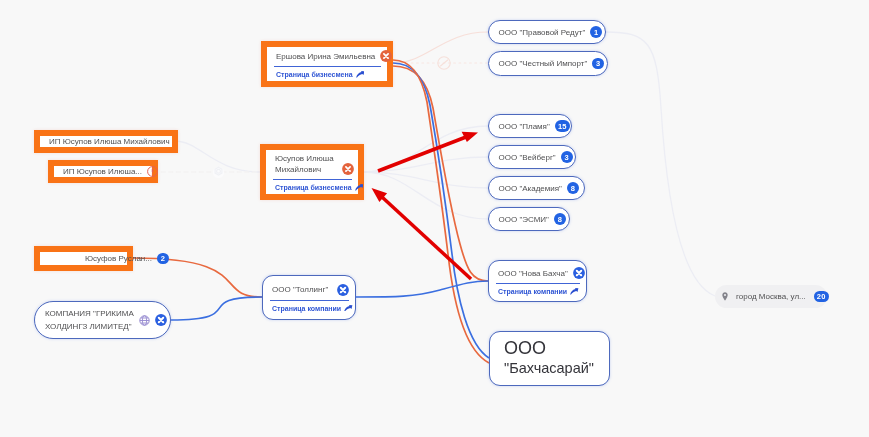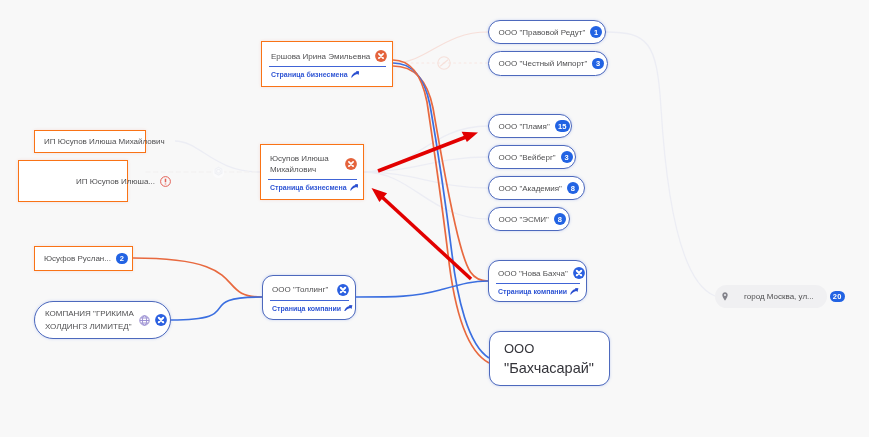--- a/index.html
+++ b/index.html
@@ -2,21 +2,21 @@
 <html><head>
 <meta charset="utf-8">
 <style>
   html,body{margin:0;padding:0;}
   body{width:869px;height:437px;background:#f8f8f8;overflow:hidden;
        font-family:"Liberation Sans",sans-serif;position:relative;}
   #canvas{position:absolute;inset:0;}
   svg.edges{position:absolute;left:0;top:0;width:869px;height:437px;}
   .node{position:absolute;box-sizing:border-box;background:#fff;
         display:flex;flex-direction:column;justify-content:center;}
-  .node.b-red{border:1px solid #f97316;box-shadow:0 0 3px rgba(230,130,110,0.22);}
+  .node.b-red{border:6px solid #f97316;box-shadow:0 0 3px rgba(230,130,110,0.22);}
   .node.b-blue{border:1px solid #4d69bd;box-shadow:0 0 3px rgba(80,120,230,0.28);}
   .node.sh-round{border-radius:11px;}
   .node.sh-pill{border-radius:999px;}
   .node.sh-pill .nrow{padding:0 6px 0 9.5px;}
   .node.sh-graypill .nrow{padding:0 7px;}
   .node.sh-graypill{border-radius:999px;background:#f0f0f2;border:none;}
   .nrow{display:flex;align-items:center;gap:5px;padding:0 6px 0 9px;}
   .nrow .push{margin-left:auto;}
   .ntext{color:#505052;font-size:8px;line-height:11px;white-space:nowrap;flex:0 0 auto;}
   .ntext.wrap{white-space:normal;}
@@ -74,40 +74,40 @@
         <line x1="378" y1="171" x2="466" y2="137" stroke="#e20000" stroke-width="3.5"></line>
         <path d="M478,132.6 L461.6,131.8 L466.9,141.9 Z" fill="#e20000"></path>
       </g>
       <g>
         <line x1="471" y1="279" x2="382" y2="197" stroke="#e20000" stroke-width="3.5"></line>
         <path d="M371.5,188 L387.1,193.3 L379.4,202.1 Z" fill="#e20000"></path>
       </g>
     </g>
   </svg>
 
-  <div class="node b-red" style="left:34px;top:130px;width:112px;height:23px;">
+  <div class="node b-red" style="left:34px;top:130px;width:144px;height:23px;">
     <div class="nrow">
       <span class="ntext">ИП Юсупов Илюша Михайлович</span>
     </div>
   </div>
 
-  <div class="node b-red" style="left:18px;top:160px;width:110px;height:42px;padding-left:48px;">
+  <div class="node b-red" style="left:48px;top:160px;width:110px;height:23px;">
     <div class="nrow">
       <span class="ntext">ИП Юсупов Илюша...</span>
       <span class="ic">
         <svg width="11" height="11" viewBox="0 0 11 11">
             <circle cx="5.5" cy="5.5" r="4.9" fill="none" stroke="#e36056" stroke-width="1"></circle>
             <path d="M5.5,2.7 L5.5,6.3" stroke="#e36056" stroke-width="1.5"></path>
             <path d="M5.5,7.6 L5.5,8.4" stroke="#e36056" stroke-width="1.5"></path>
           </svg>
       </span>
     </div>
   </div>
 
-  <div class="node b-red" style="left:34px;top:246px;width:99px;height:25px;">
+  <div class="node b-red" style="left:34px;top:246px;width:99px;height:25px;padding-left:36px;">
     <div class="nrow">
       <span class="ntext">Юсуфов Руслан...</span>
       <span class="badge">2</span>
     </div>
   </div>
 
   <div class="node b-blue sh-round" style="left:34px;top:301px;width:137px;height:38px;border-radius:19px;">
     <div class="nrow" style="padding:0 0 0 10px;gap:5px;">
       <span style="display:block;">
         <span class="ntext" style="display:block;line-height:13px;">КОМПАНИЯ "ГРИКИМА</span>
@@ -144,21 +144,21 @@
       <span class="linktext">Страница бизнесмена</span>
       <span class="ic push">
         <svg width="8.5" height="6.5" viewBox="0 0 8.5 6.5">
             <path d="M0.1,6.4 C1.0,3.2 3.1,1.3 5.6,0.9 L4.9,0.0 L8.4,0.3 L7.5,3.9 L6.3,2.9 C4.4,3.4 2.2,4.5 1.0,6.4 Z" fill="#2a4fd0"></path>
           </svg>
       </span>
     </div>
   </div>
 
   <div class="node b-red" style="left:260px;top:144px;width:104px;height:56px;">
-    <div class="nrow" style="align-items:center;">
+    <div class="nrow" style="align-items:flex-end;">
       <span class="ntext wrap" style="width:62px;">Юсупов Илюша Михайлович</span>
       <span class="ic push">
         <svg width="12" height="12" viewBox="0 0 12 12">
             <circle cx="6" cy="6" r="5.9" fill="#e4633c"></circle>
             <path d="M3.9,3.9 L8.1,8.1 M8.1,3.9 L3.9,8.1" stroke="#fff" stroke-width="1.75" stroke-linecap="round"></path>
           </svg>
       </span>
     </div>
     <div class="divider"></div>
     <div class="linkrow">
@@ -250,27 +250,27 @@
       <span class="ic push">
         <svg width="8.5" height="6.5" viewBox="0 0 8.5 6.5">
             <path d="M0.1,6.4 C1.0,3.2 3.1,1.3 5.6,0.9 L4.9,0.0 L8.4,0.3 L7.5,3.9 L6.3,2.9 C4.4,3.4 2.2,4.5 1.0,6.4 Z" fill="#2a4fd0"></path>
           </svg>
       </span>
     </div>
   </div>
 
   <div class="node b-blue sh-round" style="left:489px;top:331px;width:121px;height:55px;">
     <div class="nrow" style="flex-direction:column;align-items:flex-start;gap:3px;padding:0 0 0 14px;">
-      <span class="ntext" style="font-size:13px;line-height:17px;color:#34343a;">ООО</span>
+      <span class="ntext" style="font-size:18px;line-height:17px;color:#34343a;">ООО</span>
       <span class="ntext" style="font-size:14.5px;line-height:17px;color:#34343a;">"Бахчасарай"</span>
     </div>
   </div>
 
   <div class="node sh-graypill" style="left:715px;top:285px;width:112px;height:23px;">
-    <div class="nrow" style="gap:16px;padding:0 7px;">
+    <div class="nrow" style="gap:8px;padding:0 7px;">
       <span class="ic">
         <svg width="6" height="9" viewBox="0 0 6 9">
             <path d="M3,0.3 C4.5,0.3 5.7,1.5 5.7,3.0 C5.7,5.0 3,8.7 3,8.7 C3,8.7 0.3,5.0 0.3,3.0 C0.3,1.5 1.5,0.3 3,0.3 Z" fill="#84848c"></path>
             <circle cx="3" cy="2.95" r="1.0" fill="#f1f1f3"></circle>
           </svg>
       </span>
       <span class="ntext">город Москва, ул...</span>
       <span class="badge">20</span>
     </div>
   </div>

